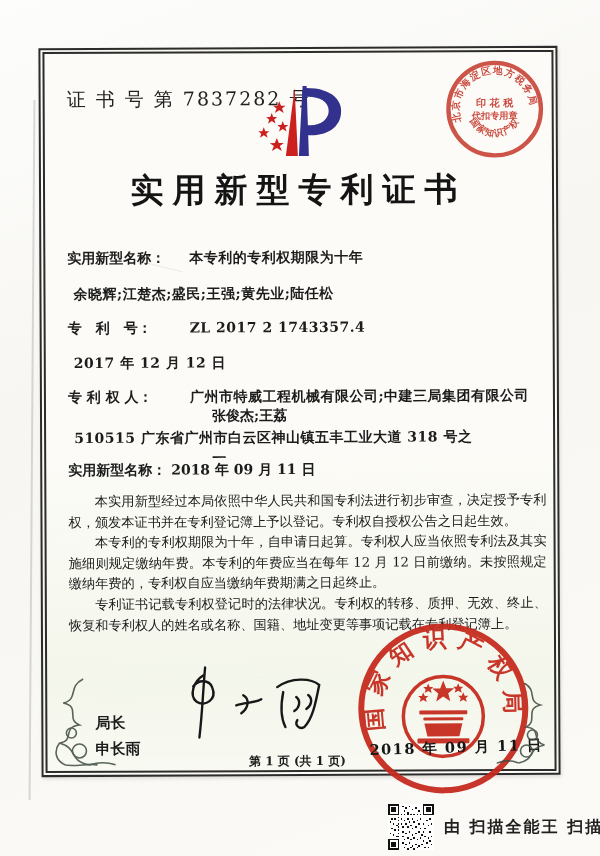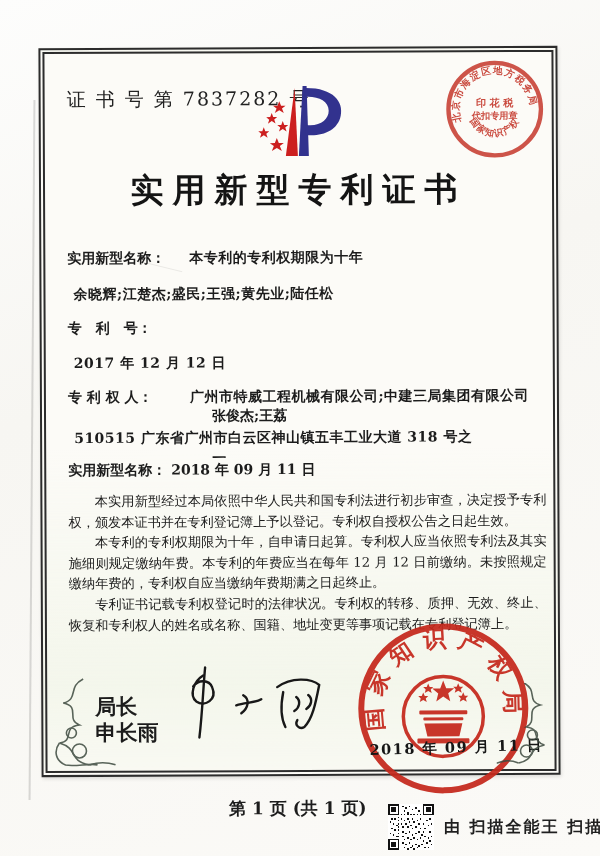--- a/index.html
+++ b/index.html
@@ -52,28 +52,28 @@
   .r5 { top:180px; } .r5b { left:144px; top:200px; }
   .grant-row { position:absolute; left:22px; top:408px; width:480px; font-size:14px; font-weight:600; display:flex; }
   .grant-left { white-space:nowrap; }
   .grant-right { white-space:nowrap; margin-left:42px; }
   .body-text {
     position:absolute; left:22px; top:438px; width:478px;
     font-size:13.2px; line-height:20.6px; text-align:justify;
     color:#1b1b1b; font-weight:500;
   }
   .body-text p { text-indent:2em; margin:0; }
-  .director { position:absolute; left:48px; top:640px; font-size:21px; font-weight:600; line-height:26px; }
+  .director { position:absolute; left:48px; top:656px; font-size:15px; font-weight:600; line-height:26px; }
   .signature { position:absolute; left:118px; top:608px; width:180px; height:86px; }
   .cnipa-seal { position:absolute; left:306px; top:566px; width:180px; height:180px; opacity:.93; }
   .seal-date {
     position:absolute; left:322px; top:686px; font-size:14.5px; font-weight:700;
     letter-spacing:1.5px; color:#161616; transform:rotate(-1.5deg);
   }
-  .page-footer { position:absolute; left:170px; top:700px; width:160px; text-align:center; font-size:17px; font-weight:600;margin-top:44px; }
+  .page-footer { position:absolute; left:170px; top:700px; width:160px; text-align:center; font-size:12px; font-weight:600; }
   .flourish { position:absolute; stroke:#3d4a3f; fill:none; stroke-width:1.6; opacity:.85; }
   .fl-left  { left:2px;  bottom:2px;  width:70px; height:92px; }
   .fl-right { right:2px; bottom:2px; width:56px; height:84px; transform:scaleX(-1); }
   .scan-credit {
     position:absolute; left:388px; top:804px; display:flex; align-items:center; gap:10px;
     font-family:"DejaVu Sans","Liberation Sans",sans-serif;
   }
   .qr { width:46px; height:46px; }
   .scan-credit-text { font-size:16px; font-weight:600; letter-spacing:2px; color:#1f1f1f; white-space:nowrap; }
   .seal-text { font-family:"DejaVu Serif","Liberation Serif",serif; font-weight:bold; }
@@ -125,20 +125,21 @@
   <div class="rows">
     <div class="row r0">
       <span class="lbl">实用新型名称：</span>
       <span class="val">本专利的专利权期限为十年</span>
     </div>
     <div class="row r1">
       <span class="val">余晓辉;江楚杰;盛民;王强;黄先业;陆任松</span>
     </div>
     <div class="row r2">
       <span class="lbl">专　利　号：</span>
+      <span class="val">ZL 2017 2 1743357.4</span>
     </div>
     <div class="row r3">
       <span class="val">2017 年 12 月 12 日</span>
     </div>
     <div class="row r4">
       <span class="lbl">专 利 权 人：</span>
       <span class="val">广州市特威工程机械有限公司;中建三局集团有限公司</span>
     </div>
     <div class="val2 r4b">张俊杰;王荔</div>
     <div class="row r5">

